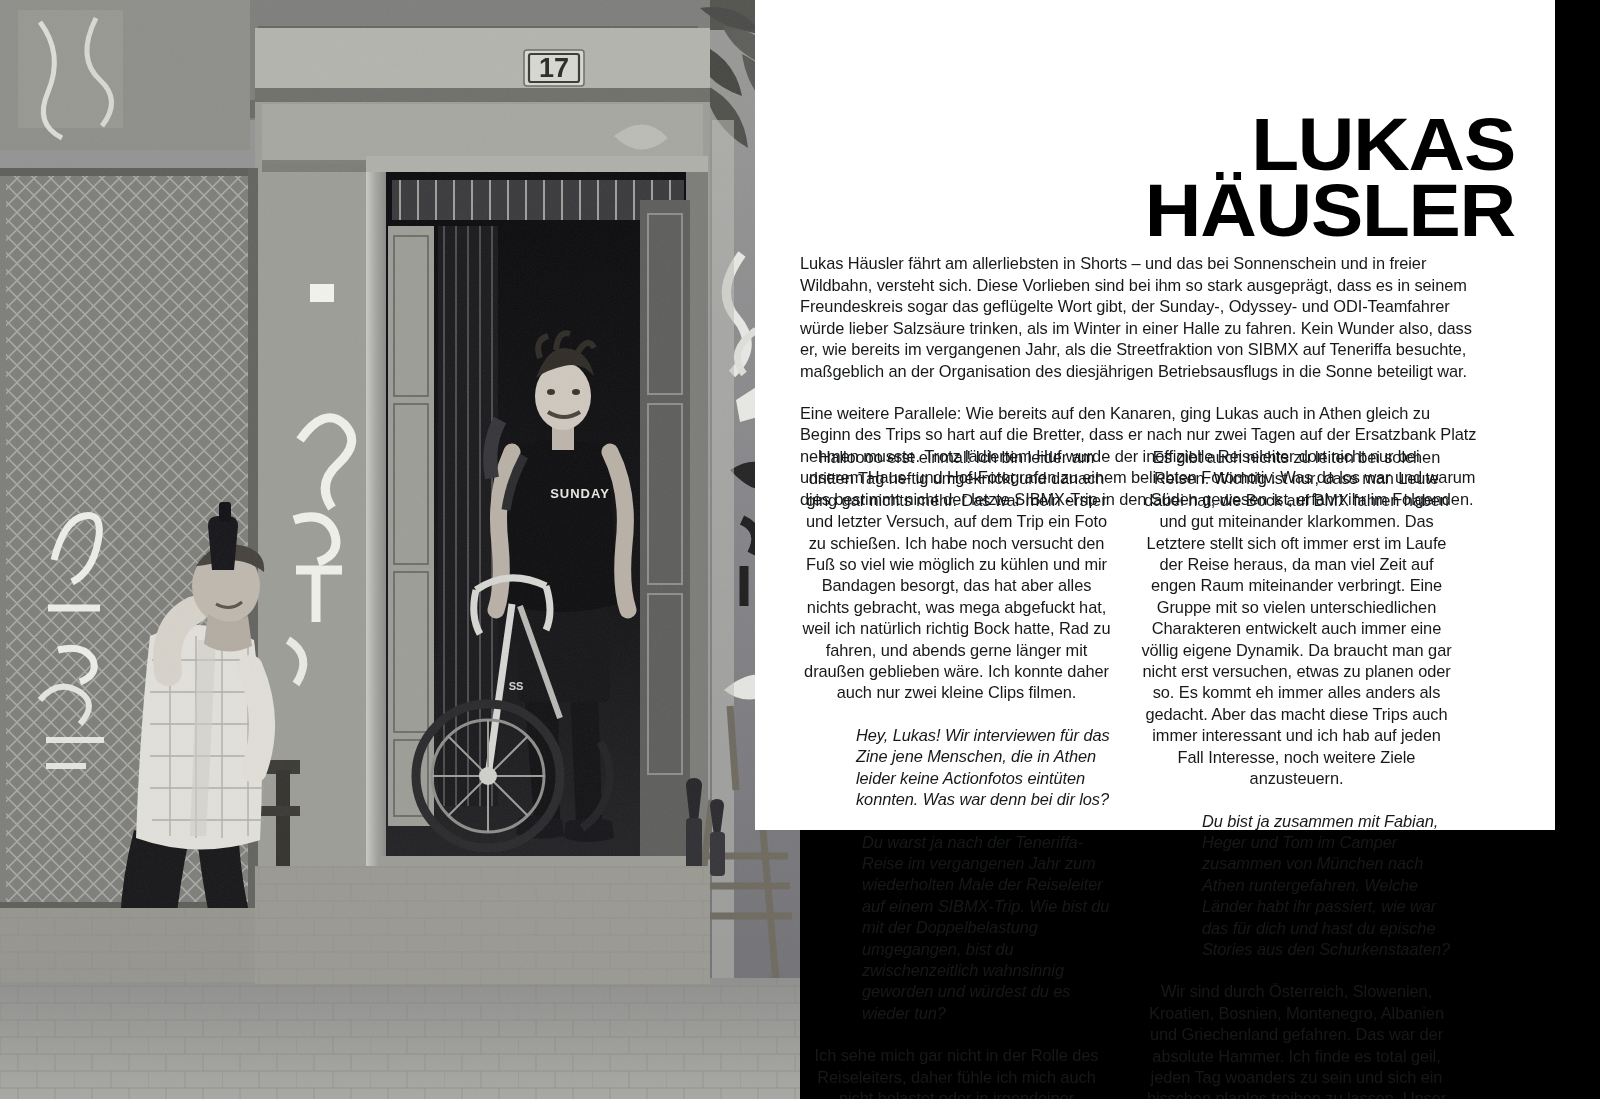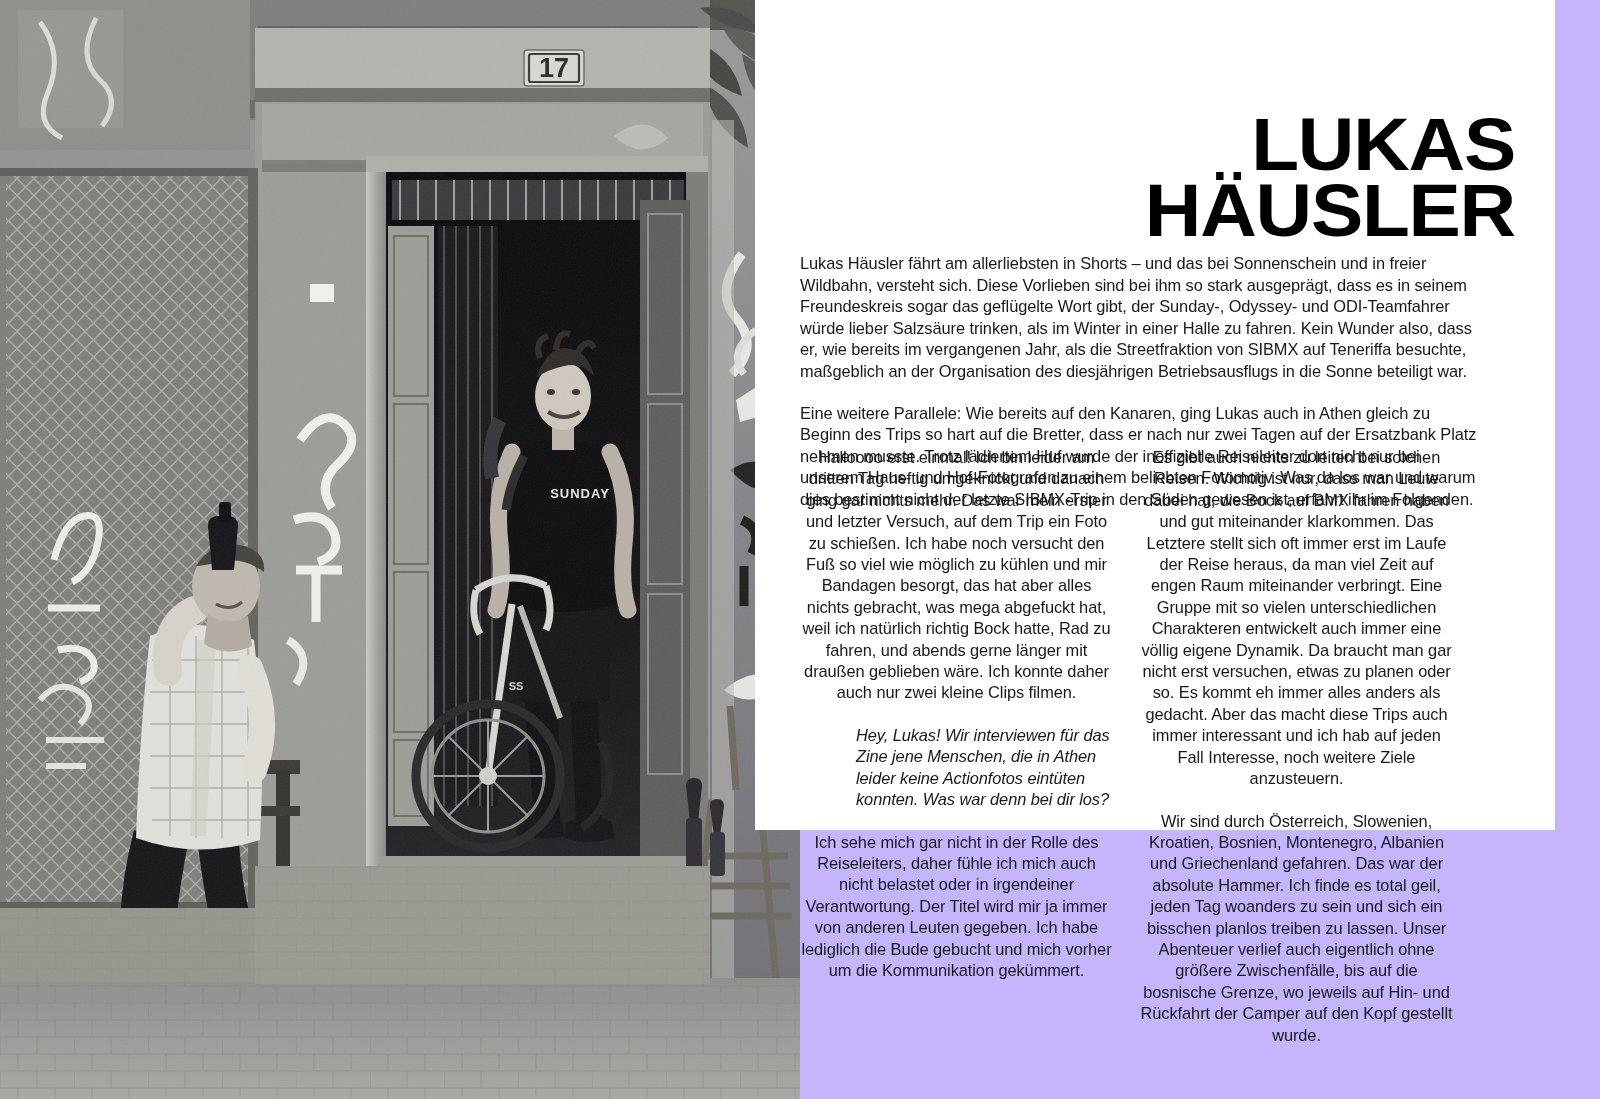--- a/index.html
+++ b/index.html
@@ -4,21 +4,21 @@
 <style>
   html, body {
     margin: 0;
     padding: 0;
     background: #ffffff;
   }
   .spread {
     position: relative;
     width: 1600px;
     height: 1099px;
-    background: #c4b5fd;
+    background: #000000;
     overflow: hidden;
     font-family: "Liberation Sans", sans-serif;
   }
 
   
   .photo-page {
     position: absolute;
     left: 0; top: 0;
     width: 800px; height: 1099px;
     overflow: hidden;
@@ -369,23 +369,25 @@
       <p>Lukas Häusler fährt am allerliebsten in Shorts – und das bei Sonnenschein und in freier Wildbahn, versteht sich. Diese Vorlieben sind bei ihm so stark ausgeprägt, dass es in seinem Freundeskreis sogar das geflügelte Wort gibt, der Sunday-, Odyssey- und ODI-Teamfahrer würde lieber Salzsäure trinken, als im Winter in einer Halle zu fahren. Kein Wunder also, dass er, wie bereits im vergangenen Jahr, als die Streetfraktion von SIBMX auf Teneriffa besuchte, maßgeblich an der Organisation des diesjährigen Betriebsausflugs in die Sonne beteiligt war.</p>
       <p>Eine weitere Parallele: Wie bereits auf den Kanaren, ging Lukas auch in Athen gleich zu Beginn des Trips so hart auf die Bretter, dass er nach nur zwei Tagen auf der Ersatzbank Platz nehmen musste. Trotz lädiertem Huf wurde der inoffizielle Reiseleiter dort nicht nur bei unserem Haus- und Hof-Fotografen zu einem beliebten Fotomotiv. Was da los war und warum dies bestimmt nicht der letzte SIBMX-Trip in den Süden gewesen ist, erfahrt ihr im Folgenden.</p>
     </div>
 
     <div class="qa-cols">
 
       <div class="qa-col left">
         <p class="blk a">Halloooo erst einmal! Ich bin leider am dritten Tag heftig umgeknickt und danach ging gar nichts mehr.
 Das war mein erster und letzter Versuch, auf dem Trip ein Foto zu schießen. Ich habe noch versucht den Fuß so viel wie möglich zu kühlen und mir Bandagen besorgt, das hat aber alles nichts gebracht, was mega abgefuckt hat, weil ich natürlich richtig Bock hatte, Rad zu fahren, und abends gerne länger mit draußen geblieben wäre. Ich konnte daher auch nur zwei kleine Clips filmen.</p>
         <p class="blk q">Hey, Lukas! Wir interviewen für das Zine jene Menschen, die in Athen leider keine Actionfotos eintüten konnten. Was war denn bei dir los?</p>
+        <p class="blk q narrow">Du warst ja nach der Teneriffa-Reise im vergangenen Jahr zum wiederholten Male der Reiseleiter auf einem SIBMX-Trip. Wie bist du mit der Doppelbelastung umgegangen, bist du zwischenzeitlich wahnsinnig geworden und würdest du es wieder tun?</p>
         <p class="blk a">Ich sehe mich gar nicht in der Rolle des Reiseleiters, daher fühle ich mich auch nicht belastet oder in irgendeiner Verantwortung. Der Titel wird mir ja immer von anderen Leuten gegeben. Ich habe lediglich die Bude gebucht und mich vorher um die Kommunikation gekümmert.</p>
       </div>
 
       <div class="qa-col right">
         <p class="blk a">Es gibt auch nichts zu leiten bei solchen Reisen. Wichtig ist nur, dass man Leute dabei hat, die Bock auf BMX fahren haben und gut miteinander klarkommen. Das Letztere stellt sich oft immer erst im Laufe der Reise heraus, da man viel Zeit auf engen Raum miteinander verbringt. Eine Gruppe mit so vielen unterschiedlichen Charakteren entwickelt auch immer eine völlig eigene Dynamik. Da braucht man gar nicht erst versuchen, etwas zu planen oder so. Es kommt eh immer alles anders als gedacht. Aber das macht diese Trips auch immer interessant und ich hab auf jeden Fall Interesse, noch weitere Ziele anzusteuern.</p>
+        <p class="blk q narrow">Du bist ja zusammen mit Fabian, Heger und Tom im Camper zusammen von München nach Athen runtergefahren. Welche Länder habt ihr passiert, wie war das für dich und hast du epische Stories aus den Schurkenstaaten?</p>
         <p class="blk a">Wir sind durch Österreich, Slowenien, Kroatien, Bosnien, Montenegro, Albanien und Griechenland gefahren. Das war der absolute Hammer. Ich finde es total geil, jeden Tag woanders zu sein und sich ein bisschen planlos treiben zu lassen. Unser Abenteuer verlief auch eigentlich ohne größere Zwischenfälle, bis auf die bosnische Grenze, wo jeweils auf Hin- und Rückfahrt der Camper auf den Kopf gestellt wurde.</p>
       </div>
 
     </div>
   </div>
 </div>
 
 </body></html>

